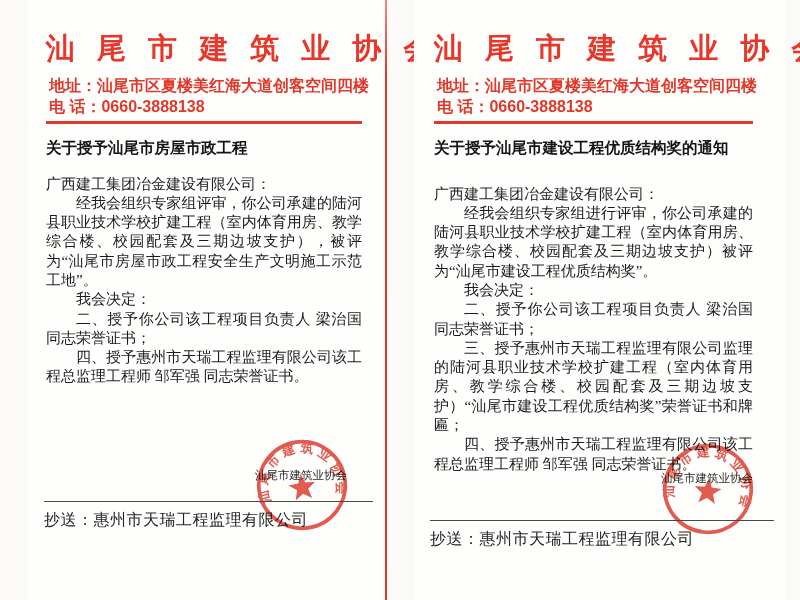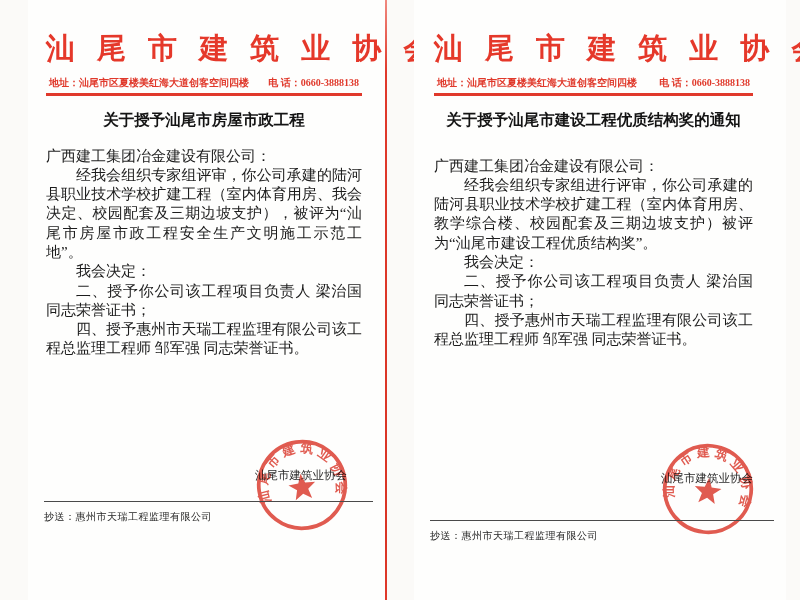--- a/index.html
+++ b/index.html
@@ -26,28 +26,29 @@
 
   .org {
     text-align:center; color:#e5382a; font-weight:bold;
     font-family:"Liberation Sans", sans-serif;
     font-size:29px; line-height:36px; letter-spacing:7px;
     white-space:nowrap;
   }
   .addr-row {
     display:flex; justify-content:space-between; align-items:baseline;
     margin-top:10px; padding:0 3px;
-    color:#e0392b; font-weight:bold; font-size:10px;
-    font-family:Liberation Serif, serif;
+    color:#e0392b; font-weight:bold; font-size:16px;
+    font-family:Liberation Sans, sans-serif;
     white-space:nowrap;
+    flex-direction:column;
   }
   .red-rule { height:2.5px; background:#e0392b; margin-top:3px; }
 
   .title {
-    margin-top:12px; text-align:center; color:#141414;
+    margin-top:12px; color:#141414;
     font-weight:bold; font-size:15.5px; line-height:23px;
   }
   .paper.right .title { }
 
   .body { margin-top:16px; color:#1c1c1c; font-size:15px; line-height:19.3px; text-align:justify; }
   .paper.right .body { margin-top:26px; }
   .body p { text-indent:2em; }
   .body p.salutation { text-indent:0; }
 
   .sig-block { position:absolute; left:0; right:0; top:444px; height:100px; }
@@ -57,40 +58,40 @@
   .sig-text .sig-date { margin-top:11px; letter-spacing:1px; }
 
   .seal { position:absolute; opacity:.88; mix-blend-mode:multiply; }
   .paper.left  .seal { left:227px; top:-6px; transform:rotate(-8deg); }
   .paper.right .seal { left:247px; top:-2px; transform:rotate(6deg); }
 
   .footer { position:absolute; left:0; right:0; }
   .paper.left  .footer { top:501px; }
   .paper.right .footer { top:520px; }
   .foot-rule { height:1.2px; background:#4a4a4a; margin:0 12px 0 16px; }
-  .cc { margin:8px 4px 0 16px; color:#252525; font-size:10px; letter-spacing:.5px; }
+  .cc { margin:8px 4px 0 16px; color:#252525; font-size:16px; letter-spacing:.5px; }
 </style>
 </head>
 <body>
 
 <div class="stage">
 
   <div class="paper left">
     <div class="org">汕 尾 市 建 筑 业 协 会</div>
     <div class="addr-row">
       <span>地址：汕尾市区夏楼美红海大道创客空间四楼</span>
       <span>电 话：0660-3888138</span>
     </div>
     <div class="red-rule"></div>
     <div class="title">
       <div>关于授予汕尾市房屋市政工程</div>
     </div>
     <div class="body">
       <p class="salutation">广西建工集团冶金建设有限公司：</p>
-      <p>经我会组织专家组评审，你公司承建的陆河县职业技术学校扩建工程（室内体育用房、我会决定、校园配套及三期边坡支护），被评为“汕尾市房屋市政工程安全生产文明施工示范工地”。</p>
+      <p>经我会组织专家组评审，你公司承建的陆河县职业技术学校扩建工程（室内体育用房、教学综合楼、校园配套及三期边坡支护），被评为“汕尾市房屋市政工程安全生产文明施工示范工地”。</p>
       <p>我会决定：</p>
       <p>二、授予你公司该工程项目负责人 梁治国 同志荣誉证书；</p>
       <p>四、授予惠州市天瑞工程监理有限公司该工程总监理工程师 邹军强 同志荣誉证书。</p>
     </div>
     <div class="sig-block">
       <div class="sig-text">
         <div>汕尾市建筑业协会</div>
       </div>
       <svg class="seal" width="94" height="94" viewBox="0 0 100 100">
         <defs>
@@ -119,20 +120,21 @@
     </div>
     <div class="red-rule"></div>
     <div class="title">
       <div>关于授予汕尾市建设工程优质结构奖的通知</div>
     </div>
     <div class="body">
       <p class="salutation">广西建工集团冶金建设有限公司：</p>
       <p>经我会组织专家组进行评审，你公司承建的陆河县职业技术学校扩建工程（室内体育用房、教学综合楼、校园配套及三期边坡支护）被评为“汕尾市建设工程优质结构奖”。</p>
       <p>我会决定：</p>
       <p>二、授予你公司该工程项目负责人 梁治国 同志荣誉证书；</p>
+      <p>三、授予惠州市天瑞工程监理有限公司监理的陆河县职业技术学校扩建工程（室内体育用房、教学综合楼、校园配套及三期边坡支护）“汕尾市建设工程优质结构奖”荣誉证书和牌匾；</p>
       <p>四、授予惠州市天瑞工程监理有限公司该工程总监理工程师 邹军强 同志荣誉证书。</p>
     </div>
     <div class="sig-block">
       <div class="sig-text">
         <div>汕尾市建筑业协会</div>
       </div>
       <svg class="seal" width="94" height="94" viewBox="0 0 100 100">
         <defs>
             <path id="arcR" d="M 15 64 A 37 37 0 1 1 85 64" fill="none"></path>
           </defs>

